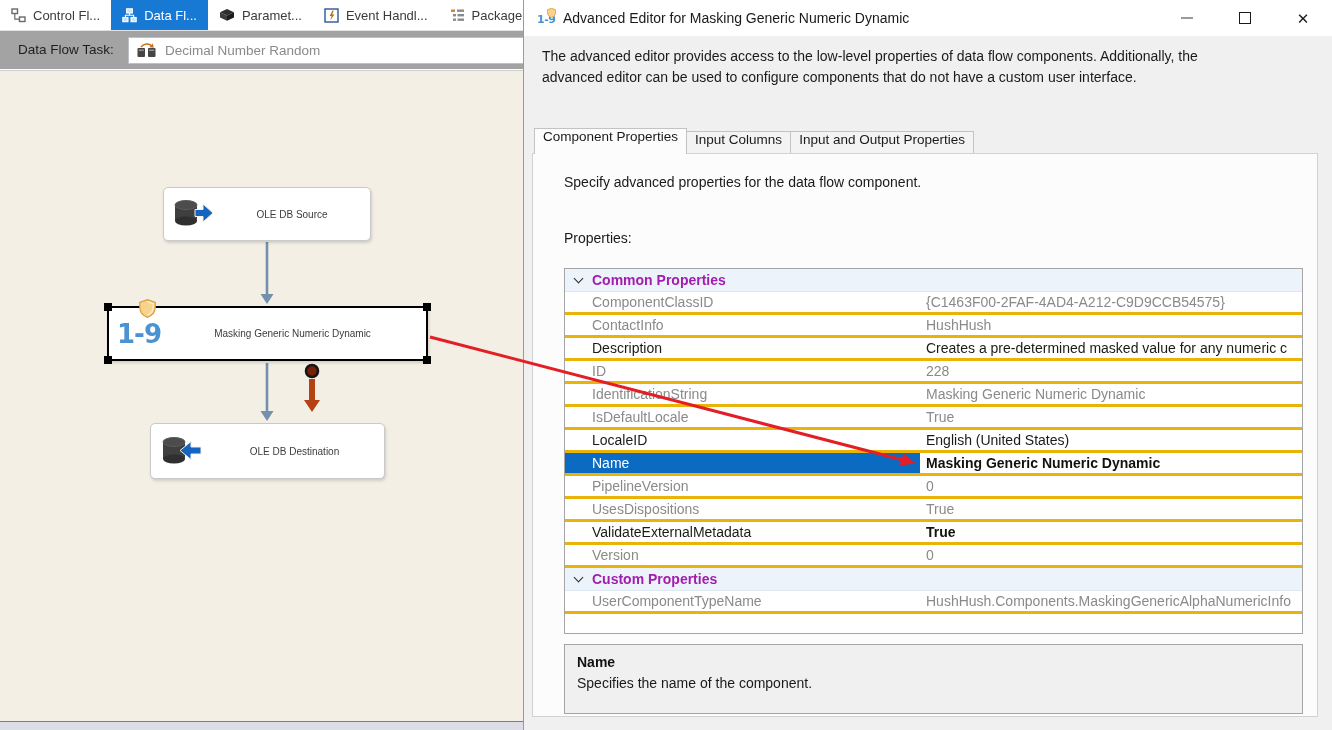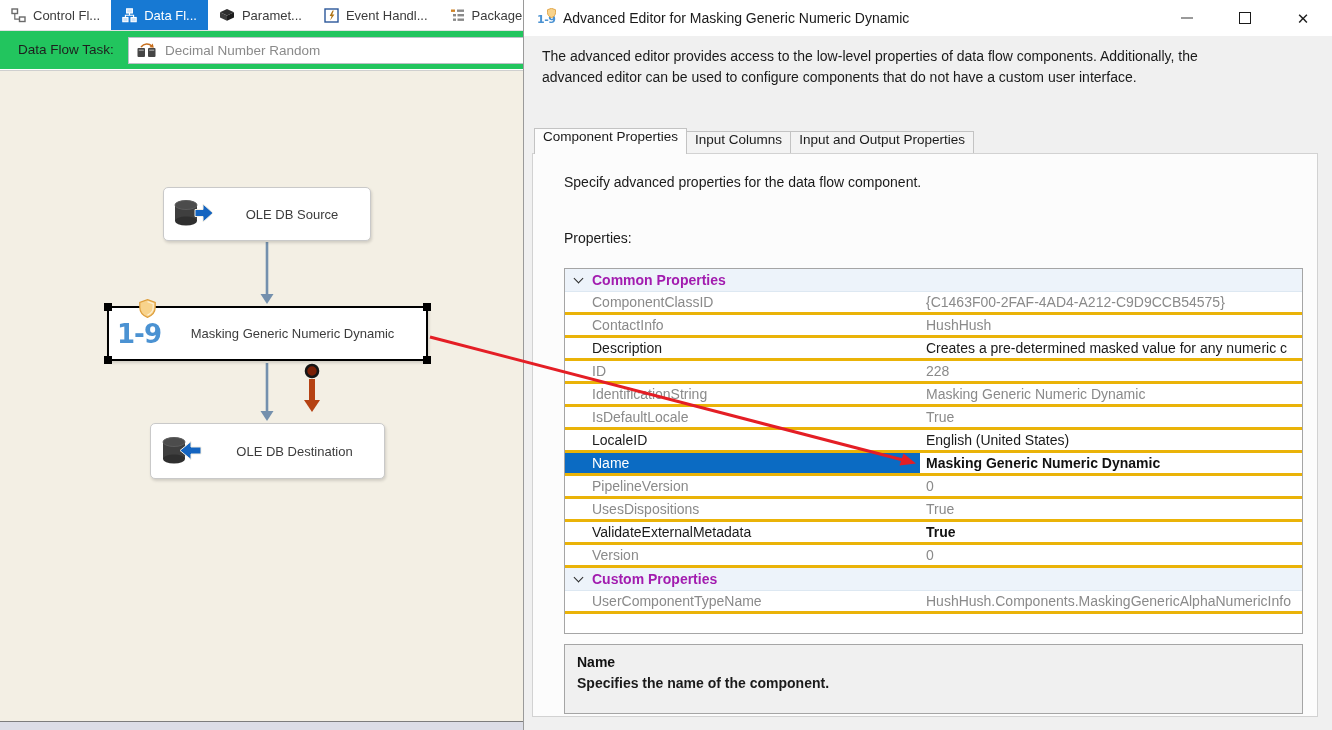--- a/index.html
+++ b/index.html
@@ -7,28 +7,28 @@
   body{font-family:"Liberation Sans",sans-serif;background:#fff;position:relative;overflow:hidden;}
   .screen{position:absolute;inset:0;width:1332px;height:730px;}
 
   
   .designer{position:absolute;left:0;top:0;width:523px;height:730px;background:#fff;overflow:hidden;}
   .doc-tabs{position:absolute;left:0;top:0;width:100%;height:30px;display:flex;align-items:stretch;background:#fff;overflow:hidden;white-space:nowrap;}
   .doc-tab{display:flex;align-items:center;gap:7px;padding:0 11px;font-size:13px;color:#3b3b3b;flex:none;cursor:default;}
   .doc-tab.active{background:#1779d3;color:#fff;}
   .doc-tab svg{flex:none;}
 
-  .task-row{position:absolute;left:0;top:30px;width:100%;height:39px;background:#22c55e;border-top:1px solid #e2e2e2;}
+  .task-row{position:absolute;left:0;top:30px;width:100%;height:39px;background:#a3a3a3;border-top:1px solid #e2e2e2;}
   .task-label{position:absolute;left:18px;top:11px;font-size:13.5px;color:#1e1e1e;}
   .task-combo{position:absolute;left:128px;top:6px;right:0;height:27px;background:#fff;border:1px solid #bcc0c8;border-right:none;display:flex;align-items:center;gap:9px;padding-left:8px;font-size:13.5px;color:#8a8a8a;overflow:hidden;}
 
   .canvas{position:absolute;left:0;top:70px;width:523px;height:651px;background:#f3efe4;border-top:1px solid #cfcfcf;overflow:hidden;}
   .canvas-svg{position:absolute;left:0;top:0;width:523px;height:651px;}
   .node{position:absolute;background:#fff;border:1px solid #c9c9c9;border-radius:5px;box-shadow:1px 2px 3px rgba(0,0,0,.14);display:flex;align-items:center;overflow:visible;}
-  .node .nlabel{flex:1;text-align:center;font-size:13px;color:#3c3c3c;padding-right:10px;white-space:nowrap;}
+  .node .nlabel{flex:1;text-align:center;font-size:10px;color:#3c3c3c;padding-right:10px;white-space:nowrap;}
   .node-icon{flex:none;display:flex;align-items:center;justify-content:center;position:relative;}
   .node.source{left:163px;top:116px;width:208px;height:54px;}
   .node.masking{left:107px;top:235px;width:321px;height:55px;border:2px solid #000;border-radius:3px;}
   .node.dest{left:150px;top:352px;width:235px;height:56px;}
   .handle{position:absolute;width:8px;height:8px;background:#000;}
   .h-tl{left:-5px;top:-5px;} .h-tr{right:-5px;top:-5px;} .h-bl{left:-5px;bottom:-5px;} .h-br{right:-5px;bottom:-5px;}
   .masking-icon{width:60px;height:100%;}
   .onenine{font-family:"DejaVu Sans",sans-serif;font-weight:bold;font-size:26px;color:#4b92d2;letter-spacing:-1px;line-height:1;}
   .shield{position:absolute;top:-9px;left:30px;}
   .canvas-scroll{position:absolute;left:0;top:721px;width:523px;height:9px;background:#dcdde6;border-top:1px solid #7d7d7d;}
@@ -65,21 +65,21 @@
   .cell{display:flex;align-items:center;font-size:14px;white-space:nowrap;overflow:hidden;}
   .cell.lab{width:355px;flex:none;padding-left:27px;}
   .cell.val{flex:1;padding-left:6px;}
   .muted{color:#8a8a8a;}
   .dark{color:#1a1a1a;}
   .boldv{font-weight:bold;color:#111;}
   .sel{background:#0b6bc3;color:#fff;}
 
   .help{position:absolute;left:31px;top:490px;width:739px;height:70px;background:#f0f0f0;border:1px solid #a5a5a5;padding:9px 12px;}
   .help-title{font-weight:bold;font-size:14px;color:#111;}
-  .help-text{font-size:14px;color:#1a1a1a;margin-top:5px;font-weight:bold;}
+  .help-text{font-size:14px;color:#1a1a1a;margin-top:5px;}
 
   .overlay{position:absolute;left:0;top:0;width:1332px;height:730px;z-index:50;pointer-events:none;}
 </style>
 </head>
 <body>
 
 <div class="screen">
 
   <div class="designer">
 

